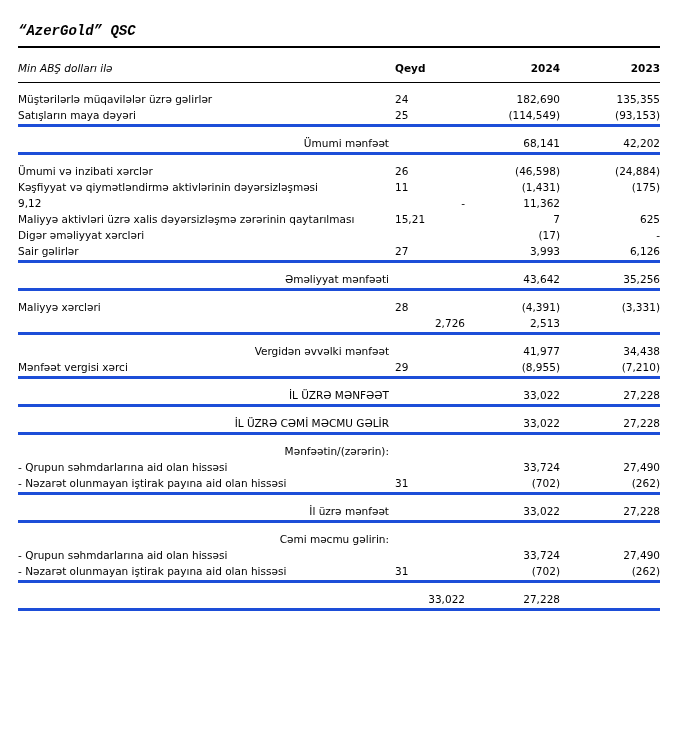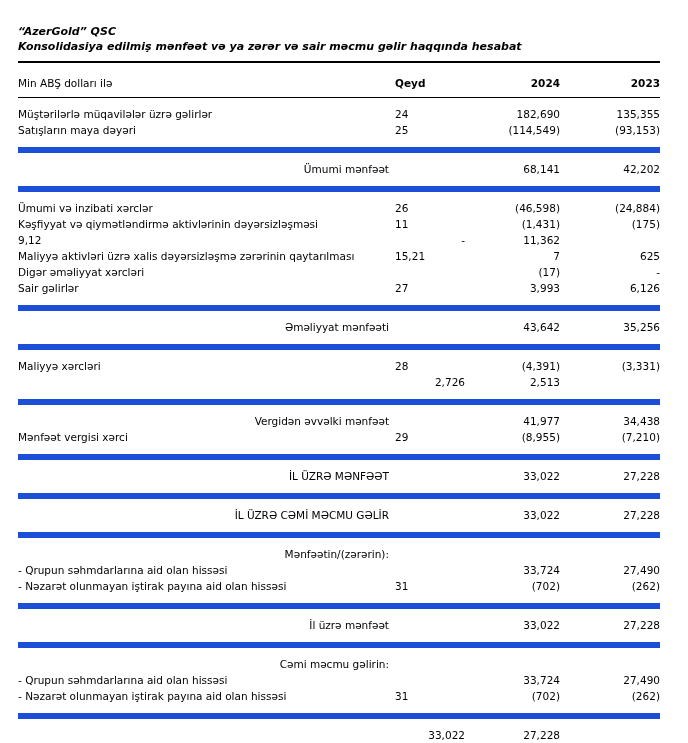--- a/index.html
+++ b/index.html
@@ -20,67 +20,68 @@
     width: 688px;
     padding: 24px 28px 10px 18px;
   }
   
   .doc-header {
     border-bottom: 2px solid #000;
     padding-bottom: 7px;
   }
   .doc-header .company,
   .doc-header .report-title {
-    font-size: 11px;
+    font-size: 14px;
     font-weight: bold;
     font-style: italic;
     line-height: 15px;
+    font-family: Liberation Mono, monospace;
   }
   
   .grid-row {
     display: grid;
     grid-template-columns: 1fr 70px 95px 100px;
     align-items: end;
   }
   .cell { font-size: 10.5px; line-height: 16px; }
   .cell.qeyd { text-align: left; }
   .cell.num  { text-align: right; }
   .cell.label {
     padding-left: 10px;
     text-indent: -10px; 
     padding-right: 6px;
   }
   .table-head {
     padding: 12px 0 6px;
     border-bottom: 1px solid #000;
   }
   .table-head .unit {
+    font-style: italic;
     font-weight: normal;
   }
   .table-head .qeyd,
   .table-head .num {
     font-weight: bold;
   }
   .section {
-    padding: 8px 0 9px;
-    border-bottom: 6px solid #1d4ed8;
+    padding: 8px 0 1px;
+    border-bottom: 3px solid #1d4ed8;
   }
   .row.bold .cell {
     font-weight: normal;
     text-align: right;
   }
 </style>
 </head>
 <body>
 
 <div class="page">
 
   <header class="doc-header">
     <div class="company">“AzerGold” QSC</div>
-    <div class="report-title">Konsolidasiya edilmiş mənfəət və ya zərər və sair məcmu gəlir haqqında hesabat</div>
   </header>
 
   <div class="table">
 
     <div class="table-head grid-row">
       <div class="cell label unit">Min ABŞ dolları ilə</div>
       <div class="cell qeyd">Qeyd</div>
       <div class="cell num">2024</div>
       <div class="cell num">2023</div>
     </div>

